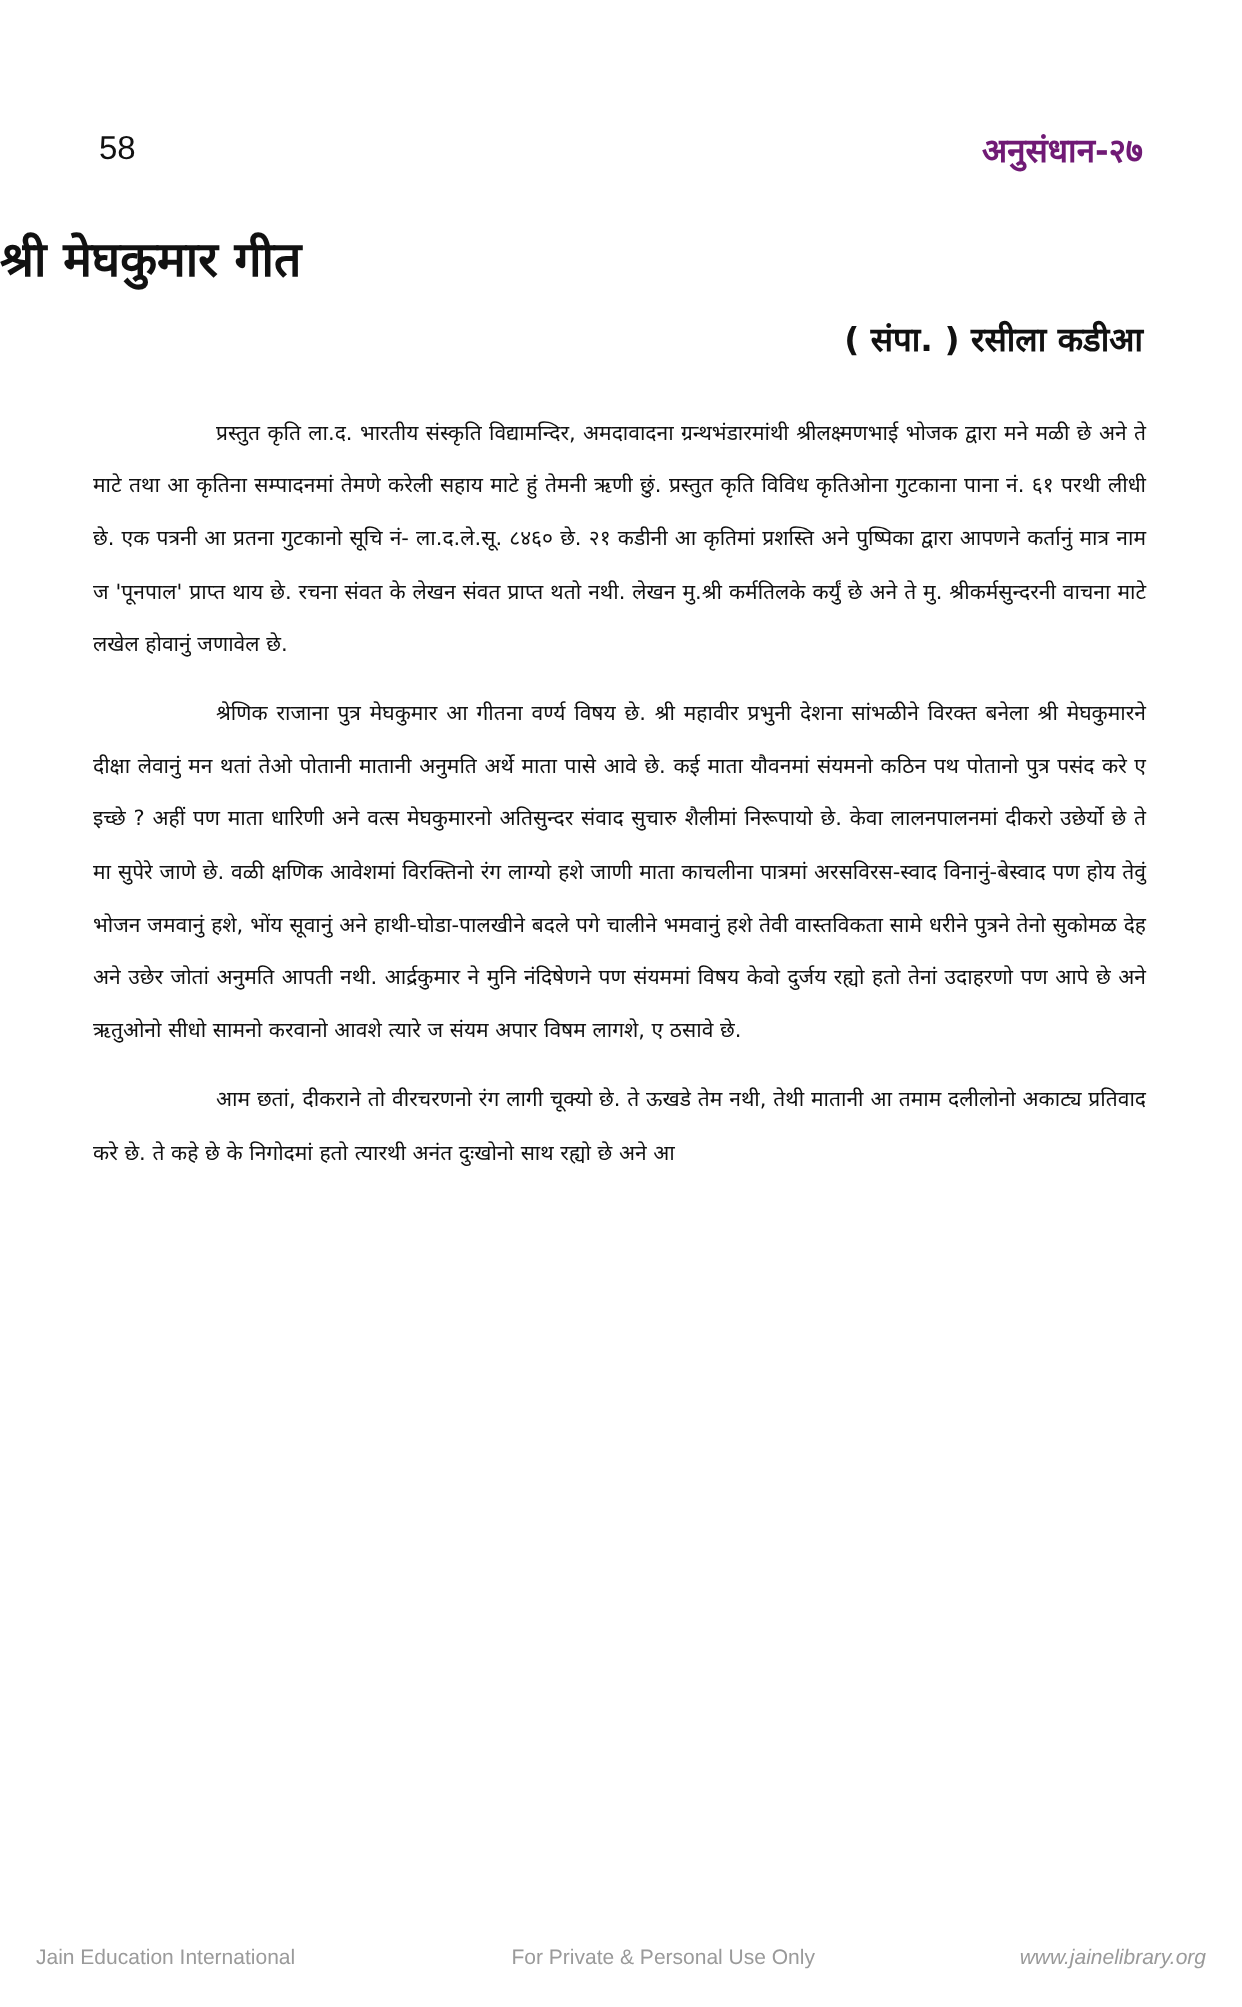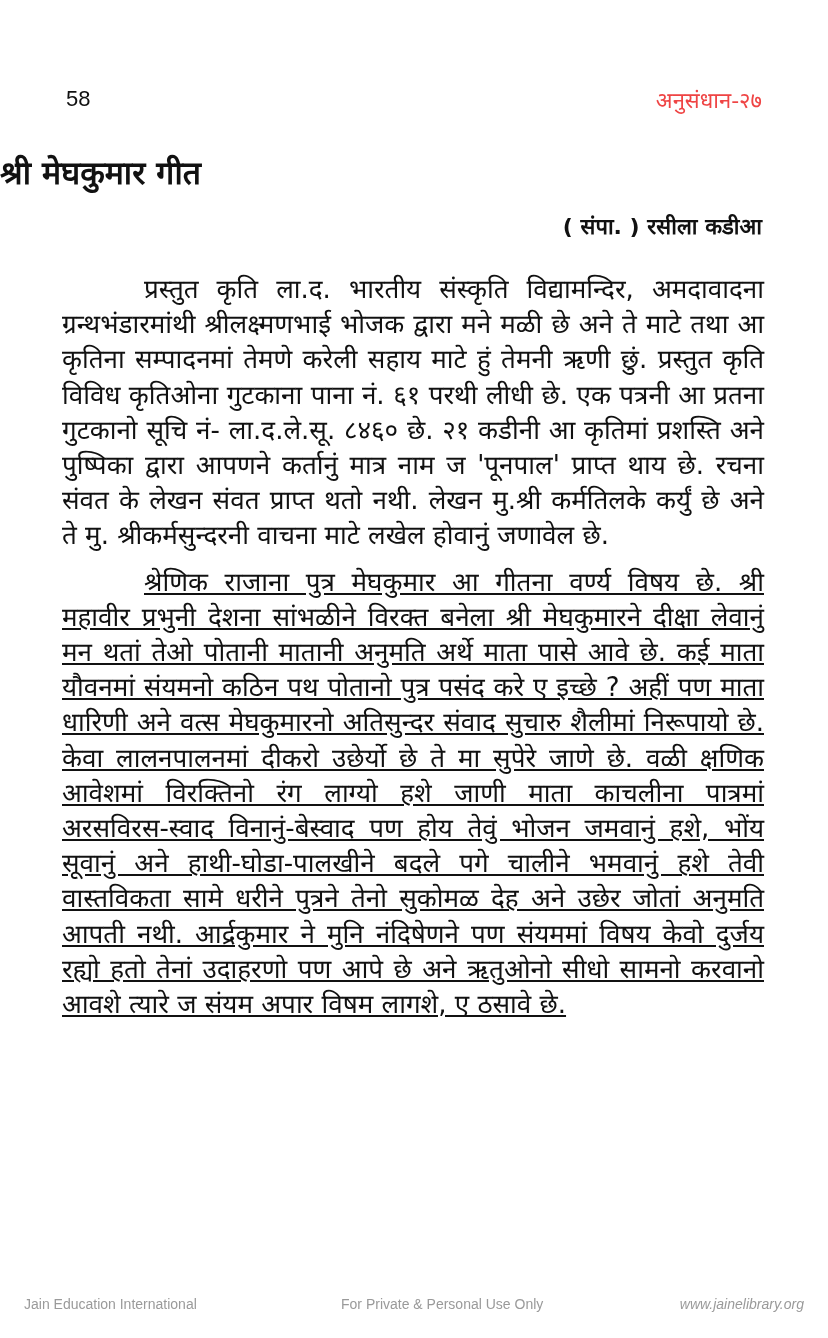--- a/index.html
+++ b/index.html
@@ -1,47 +1,48 @@
 <!DOCTYPE html>
 <html><head>
 <meta charset="utf-8">
 <style>
   html, body { margin: 0; padding: 0; background: #ffffff; }
   body { width: 828px; height: 1338px; position: relative; overflow: hidden;
          font-family: "DejaVu Sans", "Liberation Sans", sans-serif; color: #111; }
   .page-number { position: absolute; left: 66px; top: 86px; font-family: "Liberation Sans", sans-serif;
                  font-weight: normal; font-size: 22px; color: #111; }
-  .running-head { position: absolute; right: 66px; top: 84px; font-size: 22px; font-weight: normal; color: #ef4444; }
+  .running-head { position: absolute; right: 66px; top: 84px; font-size: 22px; font-weight: bold; color: #701a75; }
   .title { position: absolute; left: 0; width: 828px; top: 150px; text-align: left;
            font-size: 32px; font-weight: bold; color: #111; }
   .editor { position: absolute; right: 66px; top: 210px; font-size: 22px; font-weight: bold; color: #111; text-align: center; }
   .body-text { position: absolute; left: 62px; width: 702px; top: 272px; }
-  .para { margin: 0; font-size: 26px; line-height: 35.2px; text-align: justify; text-align-last: left; }
+  .para { margin: 0; font-size: 14px; line-height: 35.2px; text-align: justify; text-align-last: left; }
   .para.indent { text-indent: 82px; }
-  .para + .para { margin-top: 11px; text-decoration: underline; }
+  .para + .para { margin-top: 11px; }
   .footer { position: absolute; top: 1296px; left: 0; width: 828px; height: 24px;
             font-family: "Liberation Sans", sans-serif; font-size: 14px; color: #9a9a9a; }
   .footer span { position: absolute; top: 0; }
   .f-left { left: 24px; }
   .f-mid { left: 305px; margin-left: 36px; }
   .f-right { right: 24px; font-style: italic; }
 </style>
 </head>
 <body>
 
 <div>
   <div class="page-number">58</div>
   <div class="running-head">अनुसंधान-२७</div>
 
   <h1 class="title" style="margin:0;">श्री मेघकुमार गीत</h1>
   <div class="editor">( संपा. ) रसीला कडीआ</div>
 
   <div class="body-text">
     <p class="para indent">प्रस्तुत कृति ला.द. भारतीय संस्कृति विद्यामन्दिर, अमदावादना ग्रन्थभंडारमांथी श्रीलक्ष्मणभाई भोजक द्वारा मने मळी छे अने ते माटे तथा आ कृतिना सम्पादनमां तेमणे करेली सहाय माटे हुं तेमनी ऋणी छुं. प्रस्तुत कृति विविध कृतिओना गुटकाना पाना नं. ६१ परथी लीधी छे. एक पत्रनी आ प्रतना गुटकानो सूचि नं- ला.द.ले.सू. ८४६० छे. २१ कडीनी आ कृतिमां प्रशस्ति अने पुष्पिका द्वारा आपणने कर्तानुं मात्र नाम ज 'पूनपाल' प्राप्त थाय छे. रचना संवत के लेखन संवत प्राप्त थतो नथी. लेखन मु.श्री कर्मतिलके कर्युं छे अने ते मु. श्रीकर्मसुन्दरनी वाचना माटे लखेल होवानुं जणावेल छे.</p>
     <p class="para indent">श्रेणिक राजाना पुत्र मेघकुमार आ गीतना वर्ण्य विषय छे. श्री महावीर प्रभुनी देशना सांभळीने विरक्त बनेला श्री मेघकुमारने दीक्षा लेवानुं मन थतां तेओ पोतानी मातानी अनुमति अर्थे माता पासे आवे छे. कई माता यौवनमां संयमनो कठिन पथ पोतानो पुत्र पसंद करे ए इच्छे ? अहीं पण माता धारिणी अने वत्स मेघकुमारनो अतिसुन्दर संवाद सुचारु शैलीमां निरूपायो छे. केवा लालनपालनमां दीकरो उछेर्यो छे ते मा सुपेरे जाणे छे. वळी क्षणिक आवेशमां विरक्तिनो रंग लाग्यो हशे जाणी माता काचलीना पात्रमां अरसविरस-स्वाद विनानुं-बेस्वाद पण होय तेवुं भोजन जमवानुं हशे, भोंय सूवानुं अने हाथी-घोडा-पालखीने बदले पगे चालीने भमवानुं हशे तेवी वास्तविकता सामे धरीने पुत्रने तेनो सुकोमळ देह अने उछेर जोतां अनुमति आपती नथी. आर्द्रकुमार ने मुनि नंदिषेणने पण संयममां विषय केवो दुर्जय रह्यो हतो तेनां उदाहरणो पण आपे छे अने ऋतुओनो सीधो सामनो करवानो आवशे त्यारे ज संयम अपार विषम लागशे, ए ठसावे छे.</p>
+    <p class="para indent">आम छतां, दीकराने तो वीरचरणनो रंग लागी चूक्यो छे. ते ऊखडे तेम नथी, तेथी मातानी आ तमाम दलीलोनो अकाट्य प्रतिवाद करे छे. ते कहे छे के निगोदमां हतो त्यारथी अनंत दुःखोनो साथ रह्यो छे अने आ</p>
   </div>
 
   <div class="footer">
     <span class="f-left">Jain Education International</span>
     <span class="f-mid">For Private &amp; Personal Use Only</span>
     <span class="f-right">www.jainelibrary.org</span>
   </div>
 </div>
 
 </body></html>

